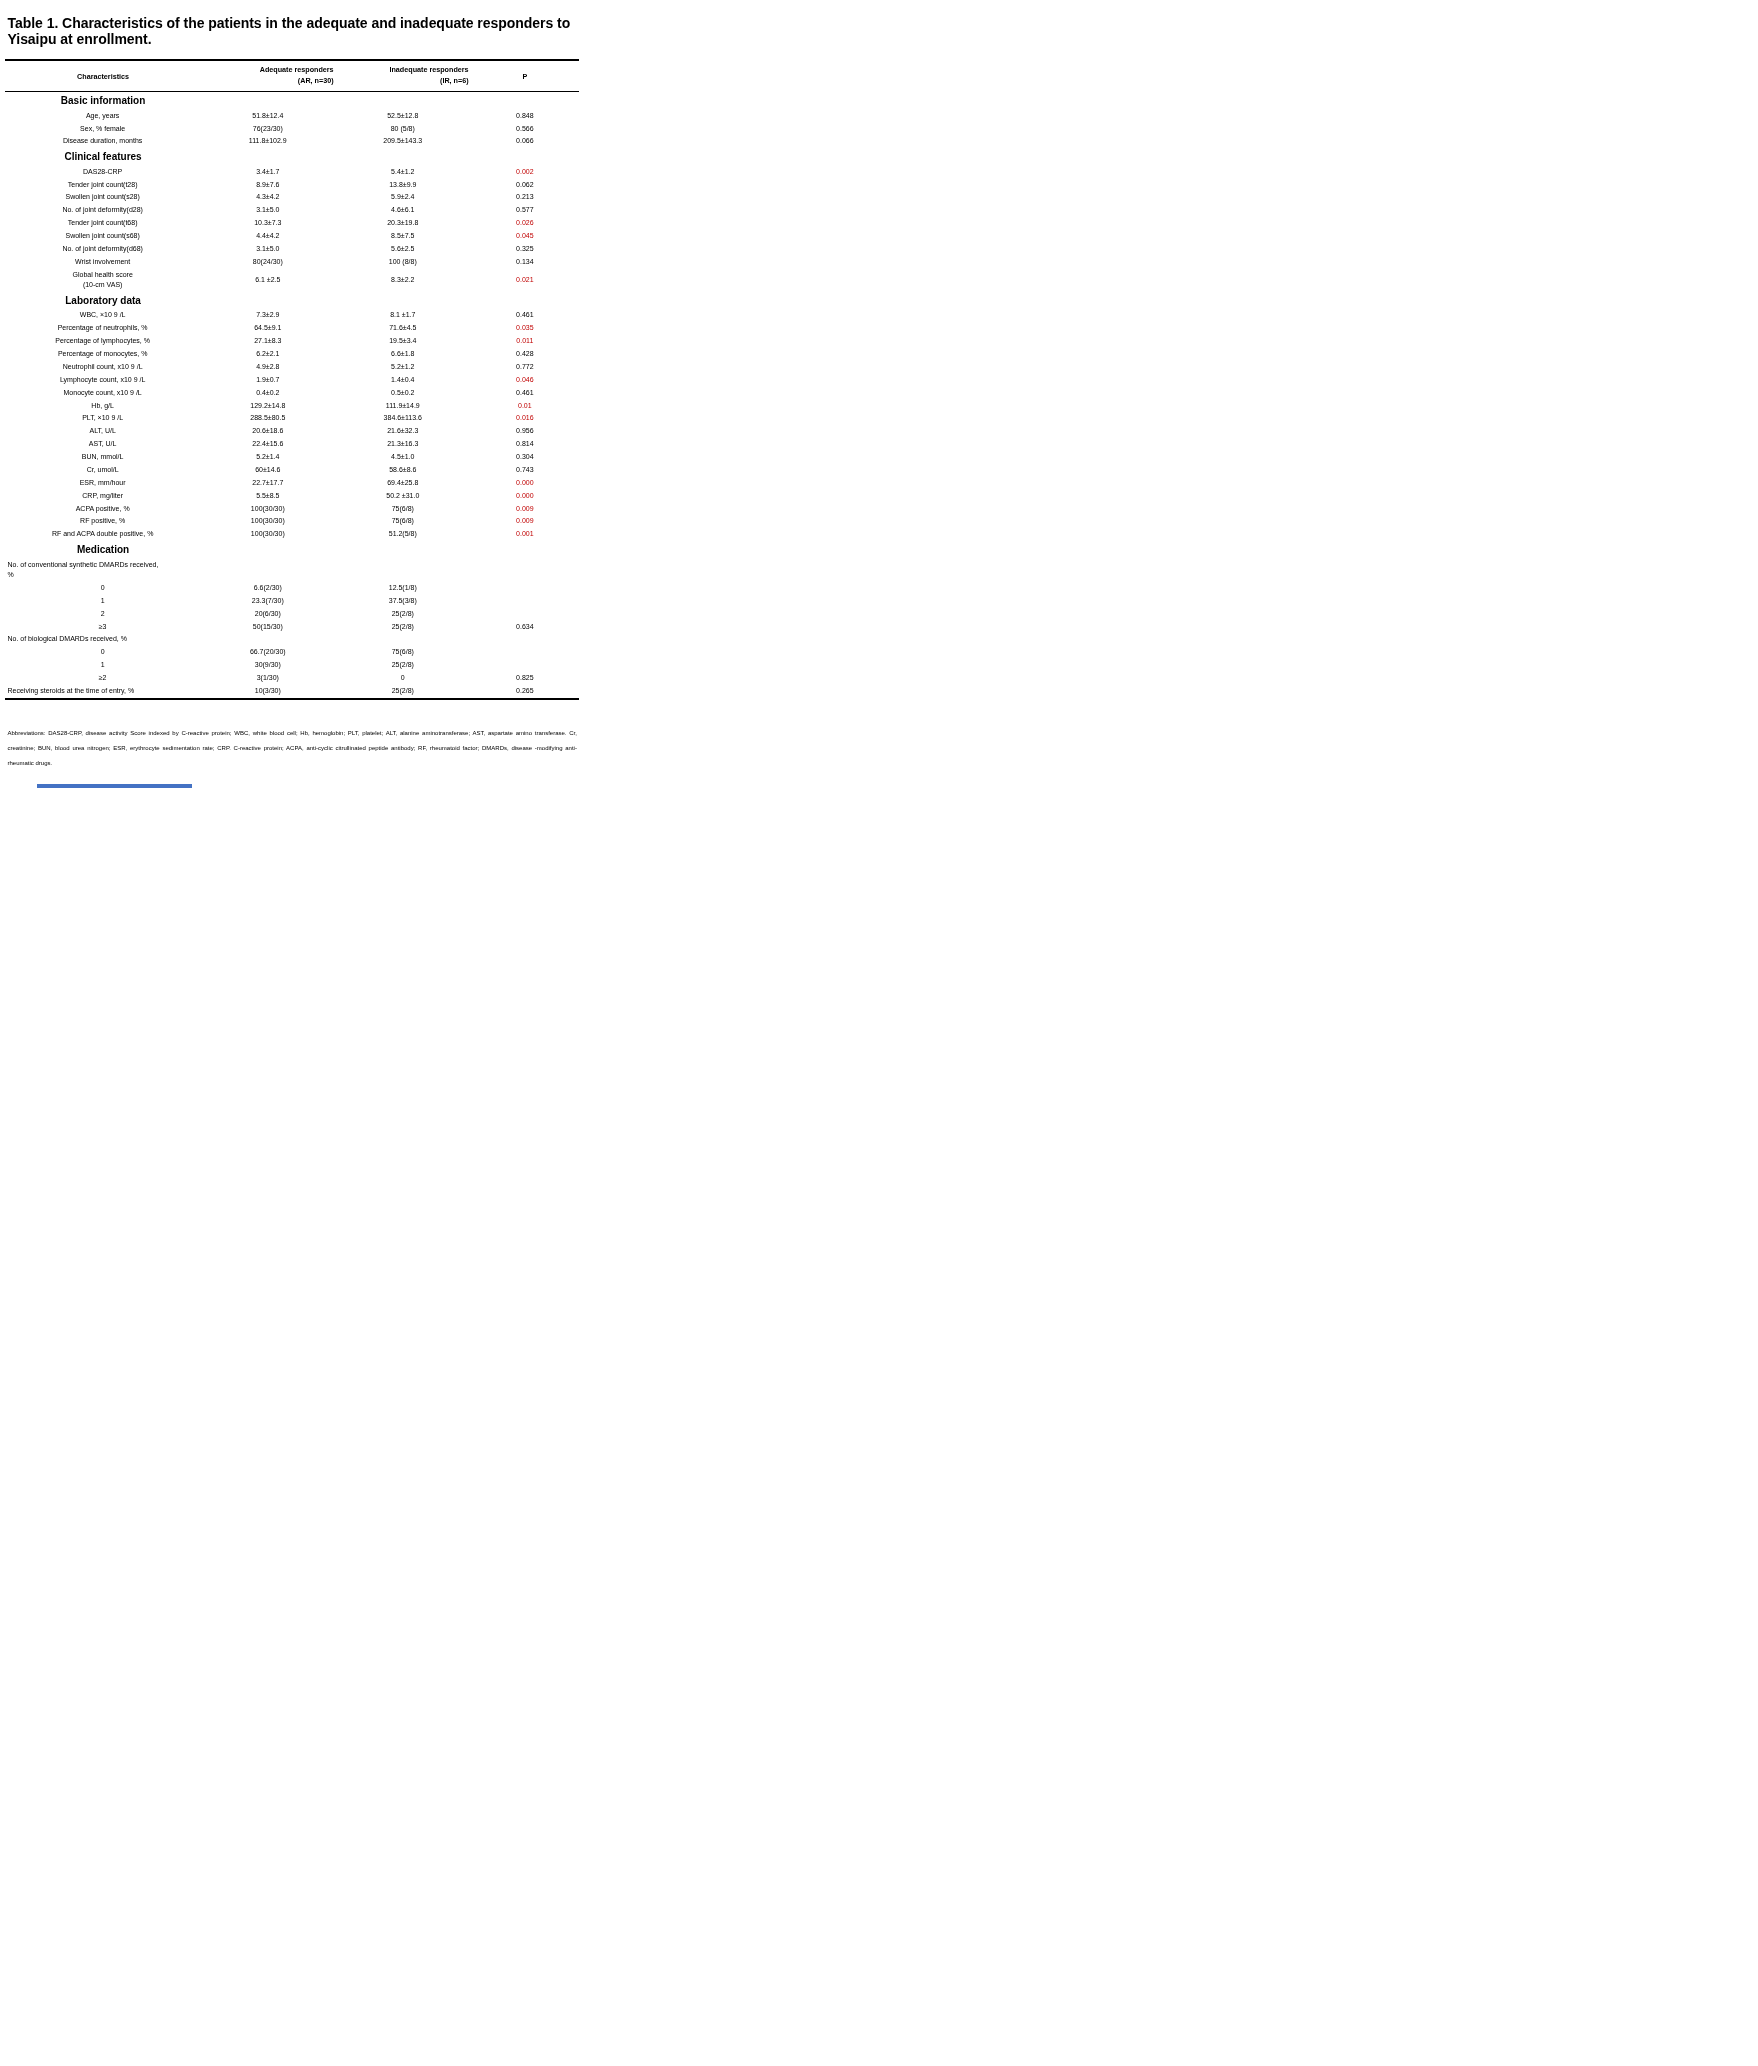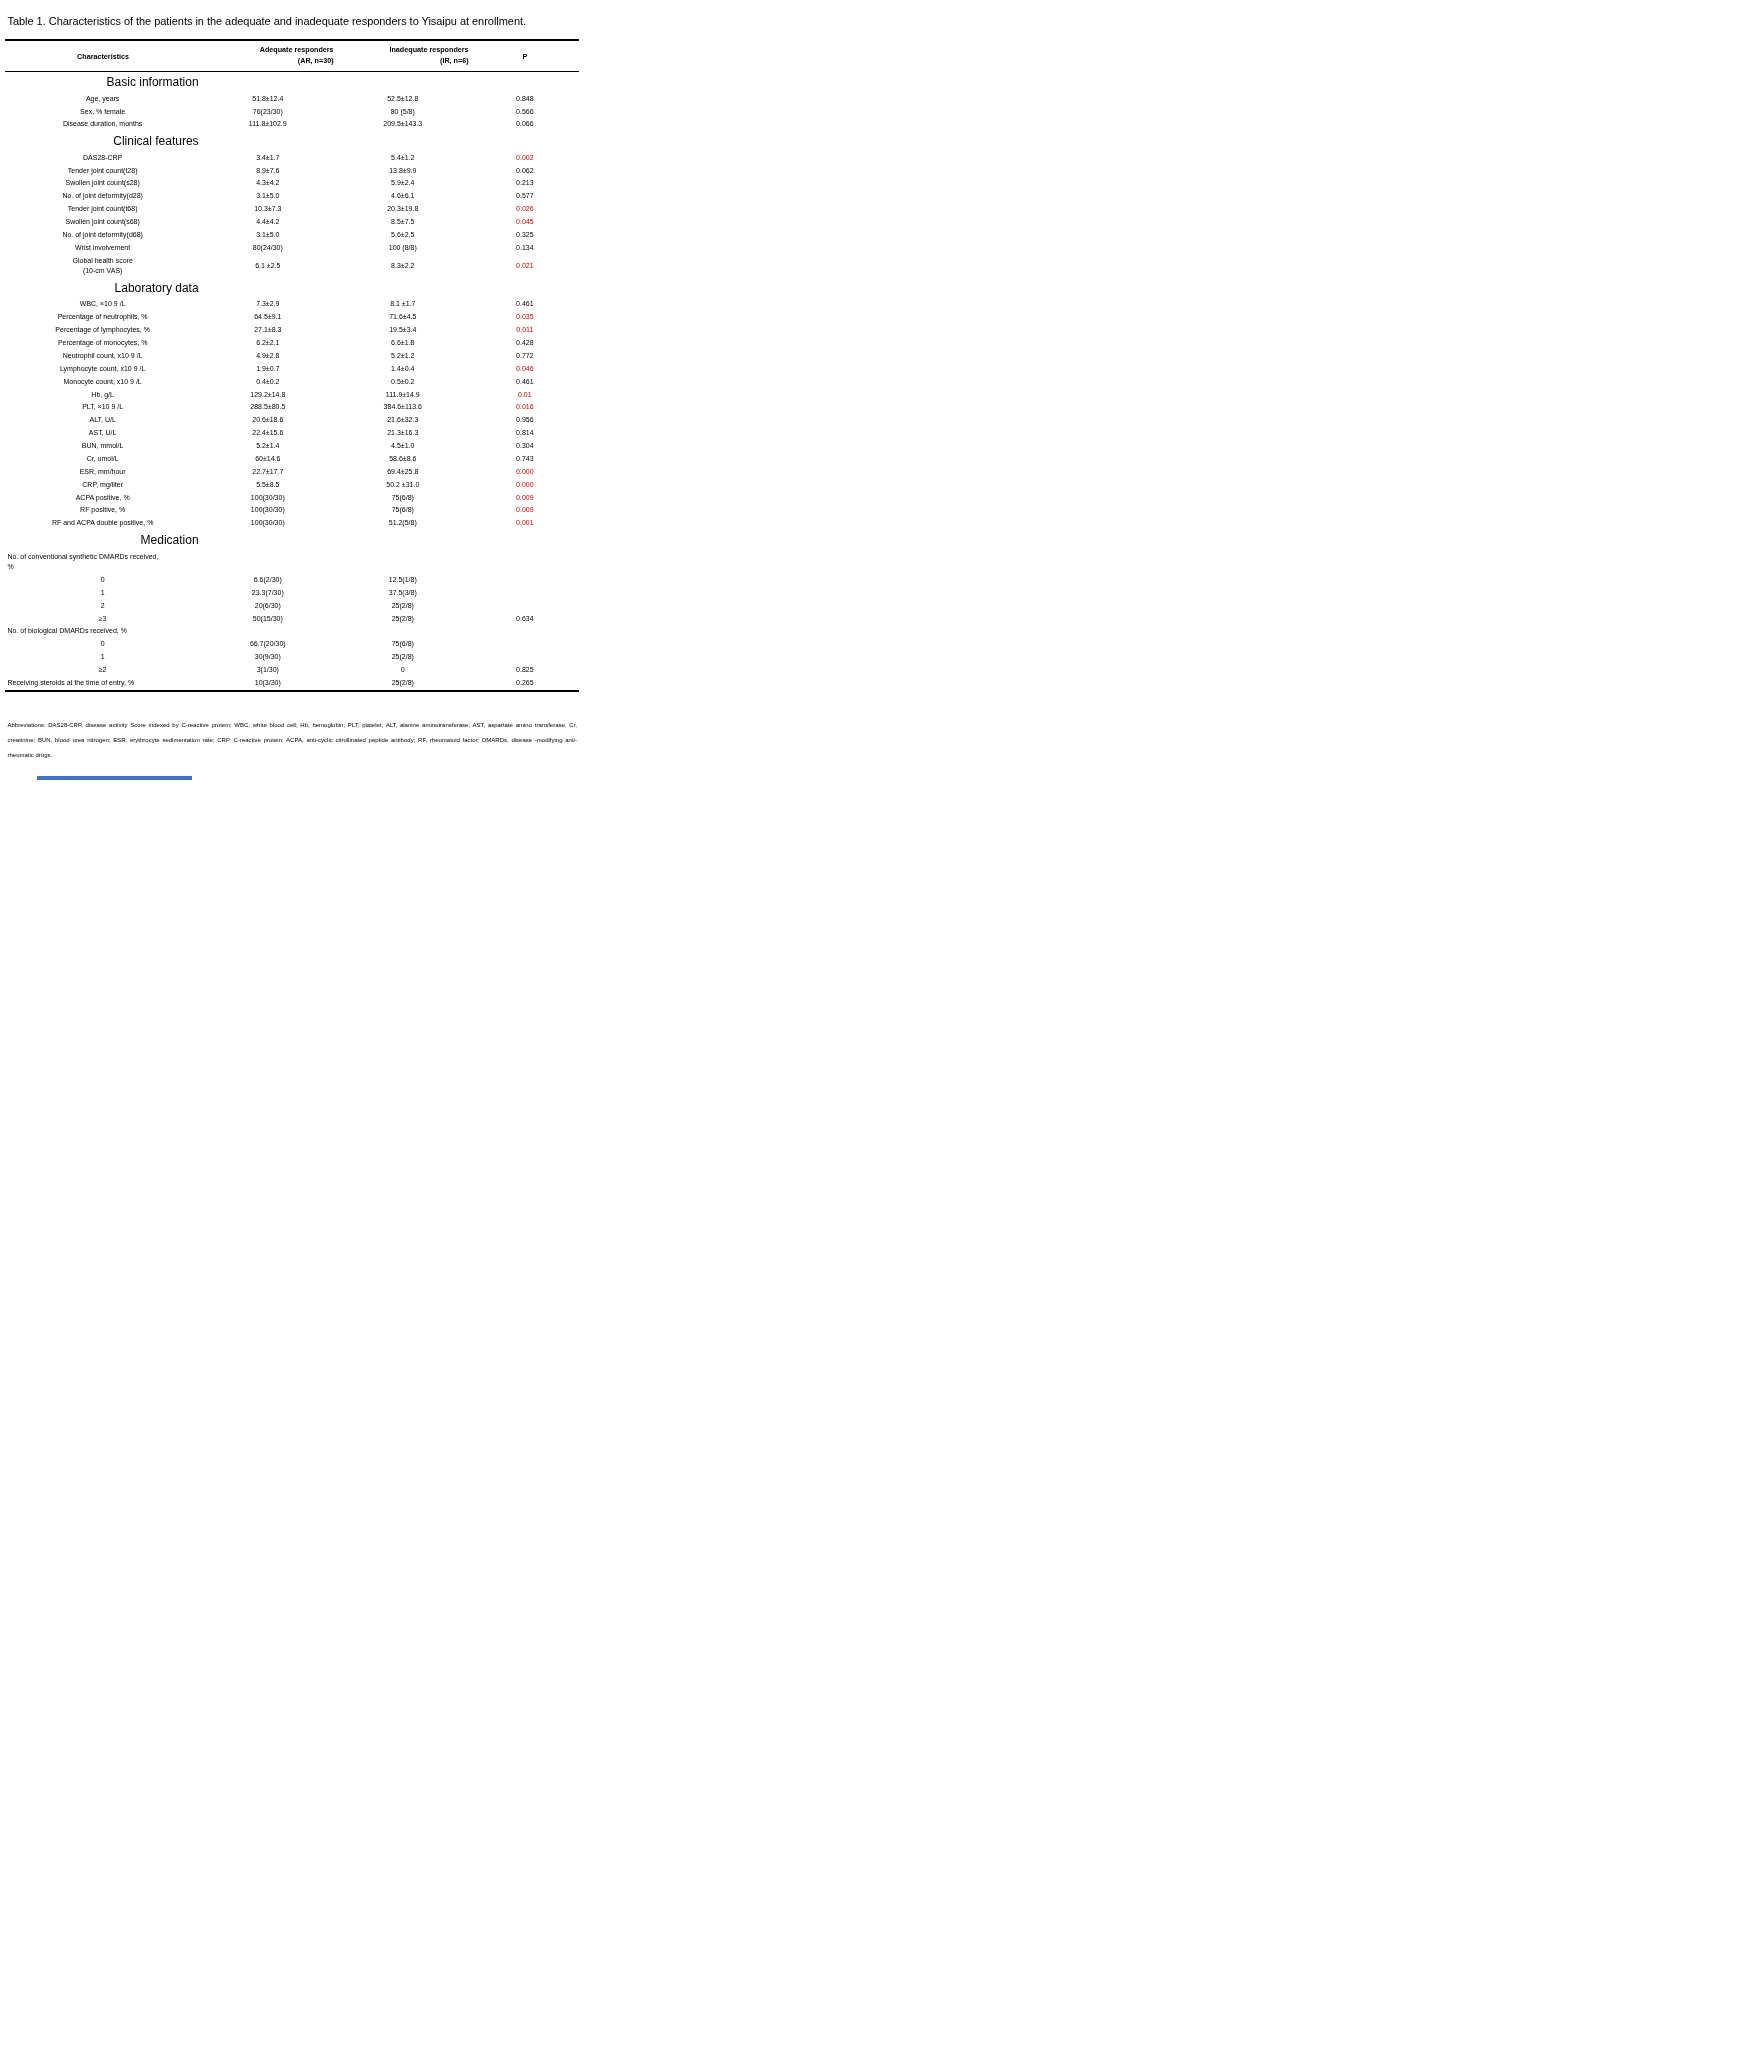--- a/index.html
+++ b/index.html
@@ -1,30 +1,30 @@
 <!DOCTYPE html>
 <html style="font-size:6.6px"><head>
 <meta charset="utf-8">
 <style>
   html,body{margin:0;padding:0;background:#fff;color:#000;}
   body{font-family:"Liberation Sans","DejaVu Sans",sans-serif;}
   .page{width:586px;box-sizing:border-box;position:relative;
         padding:15px 6.6px 10.7px 5px;min-height:697px;background:#fff;}
-  .title{font-size:11px;font-weight:normal;margin:0 0 12.4px 2.5px;letter-spacing:-0.04px;}
+  .title{font-size:14px;font-weight:bold;margin:0 0 12.4px 2.5px;letter-spacing:-0.04px;}
   table.main{width:100%;border-collapse:collapse;
              border-top:2.9px double #000;border-bottom:2.9px double #000;}
   thead tr{border-bottom:1.7px solid #000;}
   thead th{font-weight:bold;font-size:7.2px;padding:4.1px 1.7px;vertical-align:middle;}
   th.char{text-align:center;padding-left:2.5px;}
   th.two{white-space:pre-line;text-align:right;line-height:1.5;}
   th.pcol{text-align:center;}
   td{font-size:7px;padding:1.2px 1.7px;line-height:1.5;vertical-align:middle;}
   td.label{text-align:center;}
   td.ar,td.ir,td.p{text-align:center;}
-  tr.section td.label{text-align:right;font-weight:normal;font-size:12px;padding-left:2.5px;}
+  tr.section td.label{text-align:center;font-weight:bold;font-size:10px;padding-left:2.5px;}
   tr.left td.label,tr.left-item td.label{text-align:left;padding-left:2.5px;white-space:pre-line;}
   tr.item2 td.label{white-space:pre-line;}
   td.p.red{color:#c00000;}
   .footnote{font-size:6px;line-height:2.5;text-align:justify;
             margin-top:26.4px;padding:0 2.5px;}
   .bluebar{position:absolute;bottom:0;left:37px;width:155px;height:3.7px;background:#4472c4;}
 </style>
 </head>
 <body>
 

